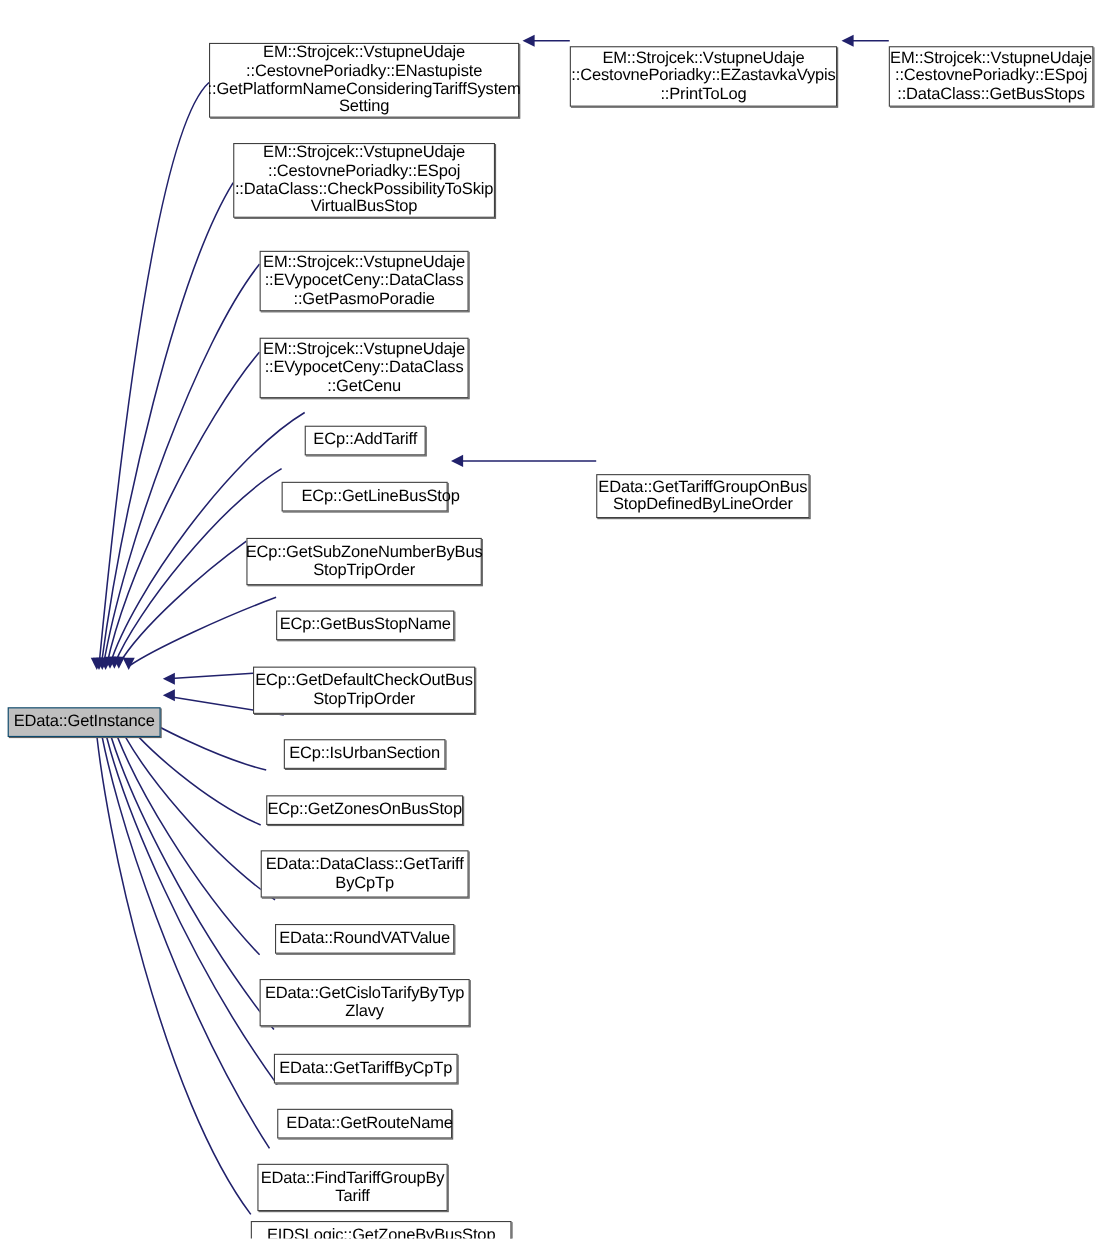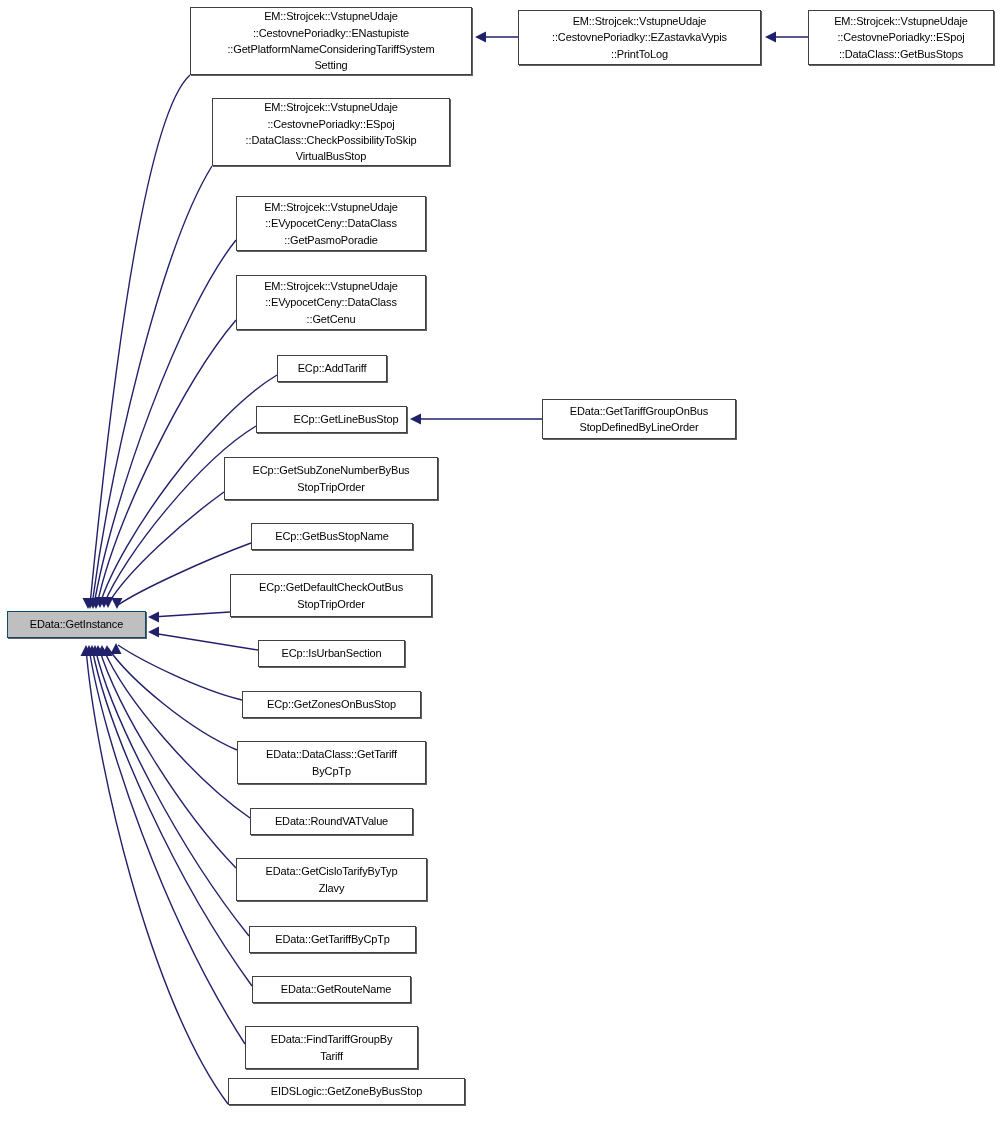--- a/index.html
+++ b/index.html
@@ -13,25 +13,26 @@
   #edges{position:absolute;left:0;top:0;width:1001px;height:1126px;pointer-events:none;}
   .node{
     position:absolute;
     box-sizing:border-box;
     background:#ffffff;
     border:1px solid #404040;
     box-shadow:1px 1px 0 0 #606060;
     display:flex;align-items:center;justify-content:center;
     text-align:center;
     color:#000000;
-    font-size:11px;
+    font-size:15px;
     line-height:16.4px;
     letter-spacing:-0.15px;
     white-space:pre-line;
     padding:0 3px;
+    margin-top:32px;
   }
   .node.root{
     background:#bfbfbf;
     border:1px solid #0c4a6e;
   }
 </style>
 </head>
 <body>
 
 <div id="canvas">
@@ -103,21 +104,21 @@
 StopTripOrder</div>
     <div class="node" style="left: 258px; top: 640px; width: 147px; height: 27px; text-align: center;">ECp::IsUrbanSection</div>
     <div class="node" style="left: 242px; top: 691px; width: 179px; height: 27px;">ECp::GetZonesOnBusStop</div>
     <div class="node" style="left: 237px; top: 741px; width: 189px; height: 43px;">EData::DataClass::GetTariff
 ByCpTp</div>
     <div class="node" style="left: 250px; top: 808px; width: 163px; height: 27px;">EData::RoundVATValue</div>
     <div class="node" style="left: 236px; top: 858px; width: 191px; height: 43px;">EData::GetCisloTarifyByTyp
 Zlavy</div>
     <div class="node" style="left: 249px; top: 926px; width: 167px; height: 27px;">EData::GetTariffByCpTp</div>
     <div class="node" style="left: 252px; top: 976px; width: 159px; height: 27px; padding-left: 12px;">EData::GetRouteName</div>
-    <div class="node" style="left: 245px; top: 1026px; width: 173px; height: 43px;">EData::FindTariffGroupBy
+    <div class="node" style="left: 234px; top: 1026px; width: 173px; height: 43px;">EData::FindTariffGroupBy
 Tariff</div>
     <div class="node" style="left: 228px; top: 1078px; width: 237px; height: 27px;">EIDSLogic::GetZoneByBusStop</div>
     <div class="node" style="left: 518px; top: 10px; width: 243px; height: 55px;">EM::Strojcek::VstupneUdaje
 ::CestovnePoriadky::EZastavkaVypis
 ::PrintToLog</div>
     <div class="node" style="left: 542px; top: 399px; width: 194px; height: 40px;">EData::GetTariffGroupOnBus
 StopDefinedByLineOrder</div>
     <div class="node" style="left: 808px; top: 10px; width: 186px; height: 55px;">EM::Strojcek::VstupneUdaje
 ::CestovnePoriadky::ESpoj
 ::DataClass::GetBusStops</div>

